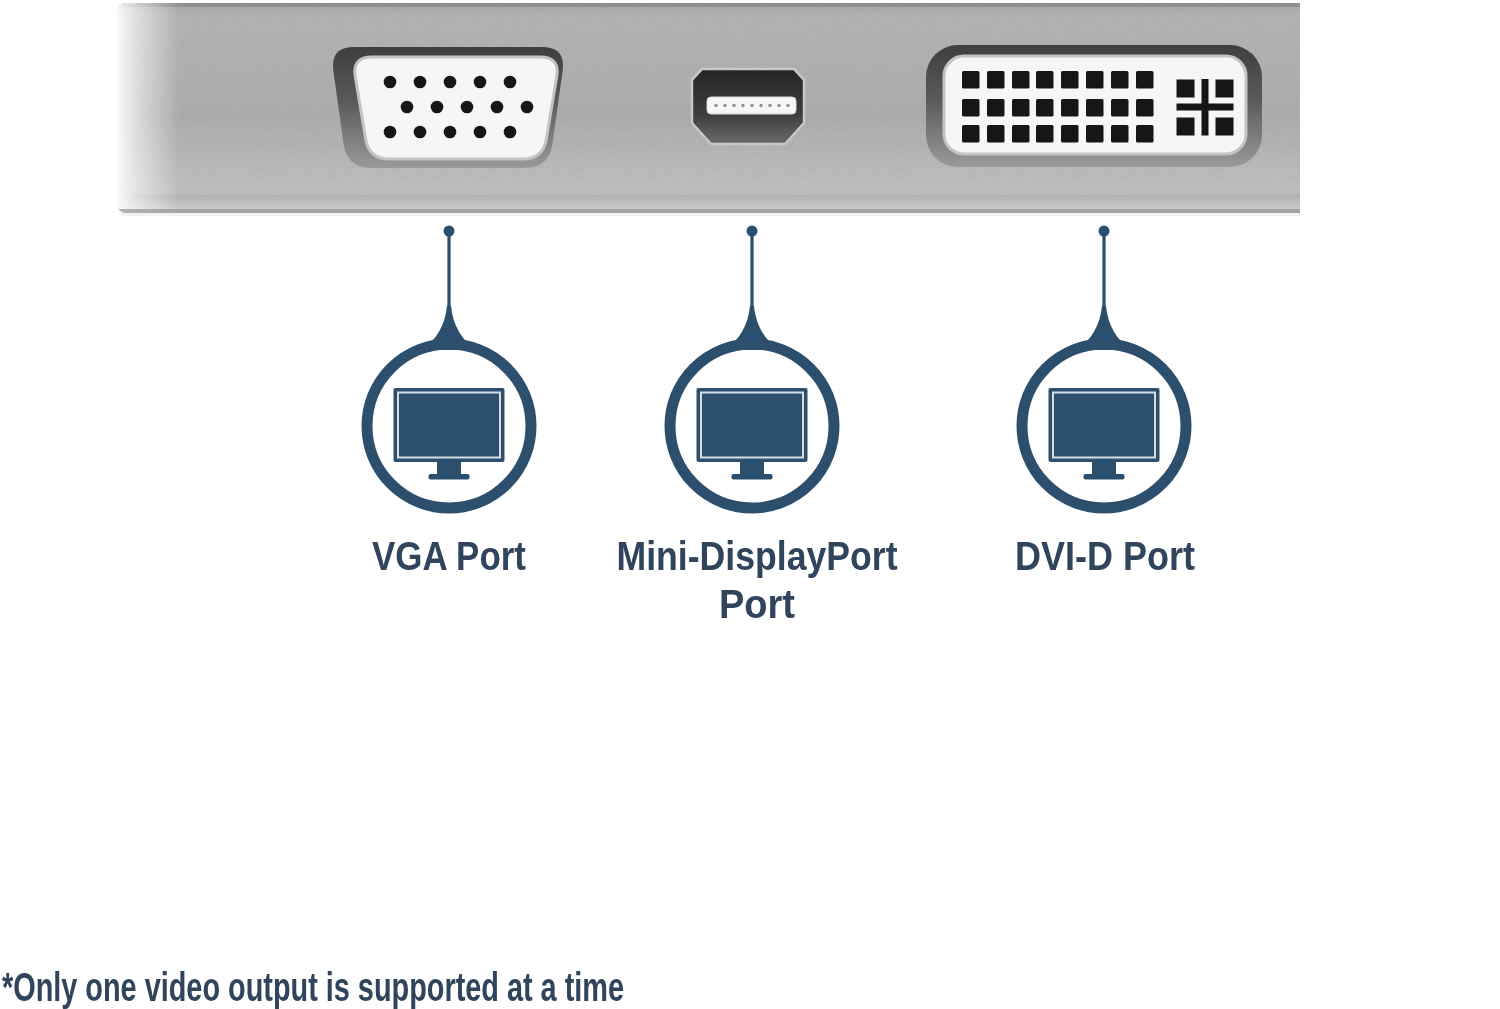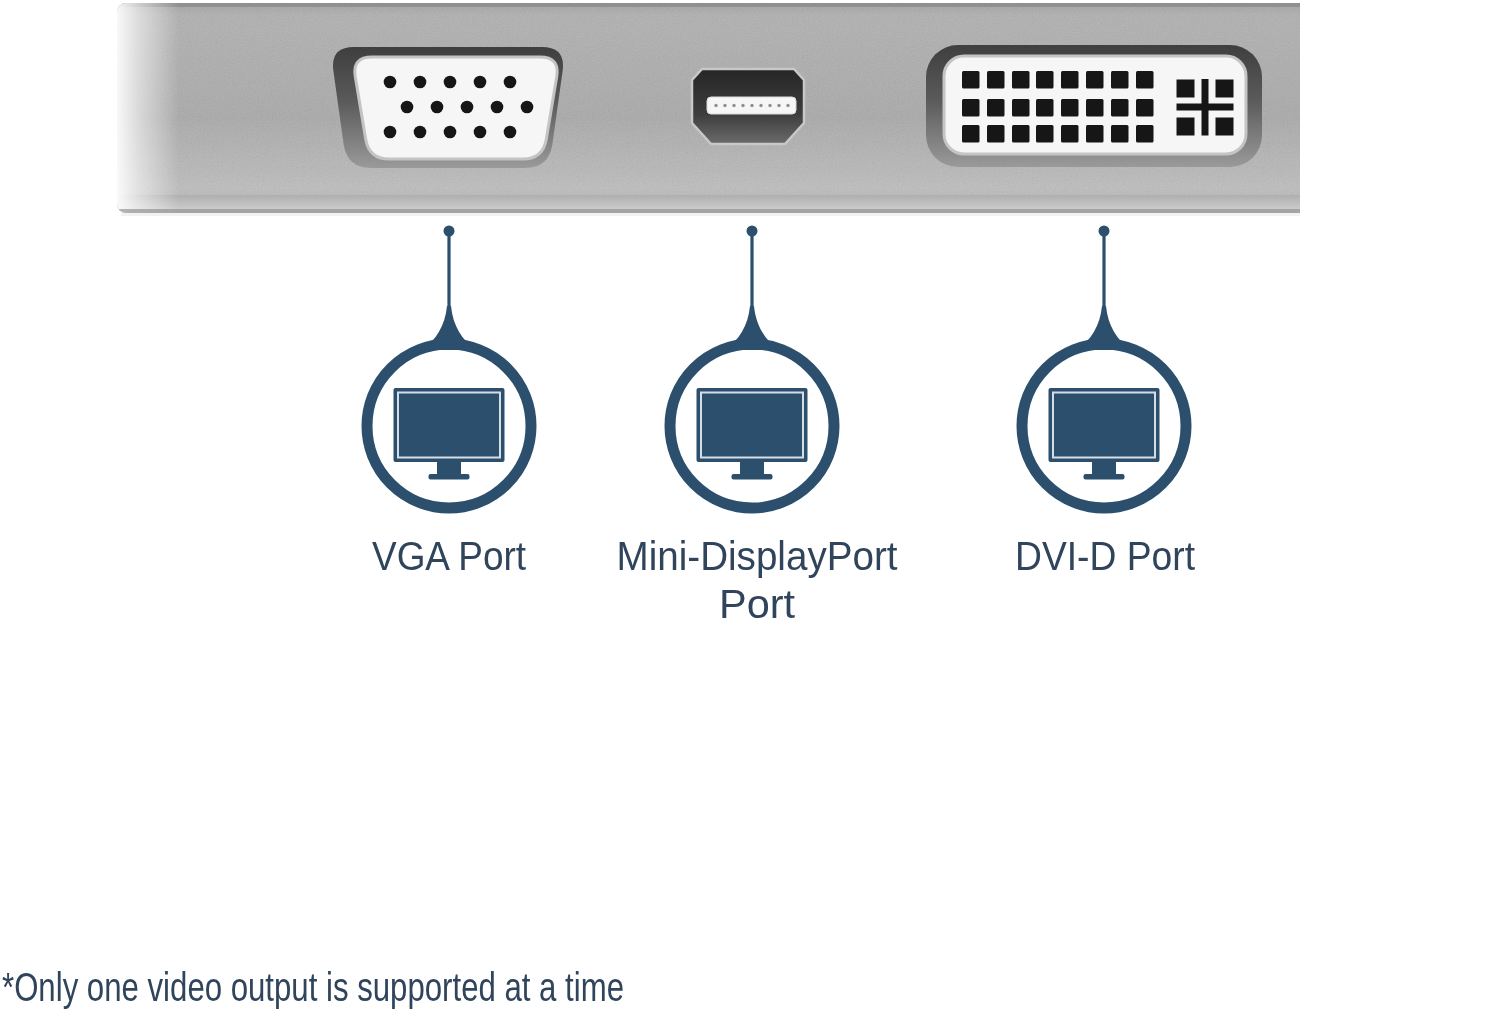--- a/index.html
+++ b/index.html
@@ -1,16 +1,16 @@
 <!DOCTYPE html>
 <html><head>
 <meta charset="utf-8">
 <style>
   html,body{margin:0;padding:0;background:#ffffff;}
-  .stage{position:relative;width:1300px;height:1009px;background:#ffffff;overflow:hidden;}
+  .stage{position:relative;width:1300px;height:1009px;background:#ffffff;overflow:hidden;font-weight:bold;}
   svg text{font-family:"Liberation Sans","DejaVu Sans",sans-serif;}
   .label-text{font-size:40px;}
   .footnote-text{font-size:40px;}
 </style>
 </head>
 <body>
 
 <div class="stage">
 <svg width="1500" height="1009" viewBox="0 0 1500 1009" xmlns="http://www.w3.org/2000/svg">
   <defs>

